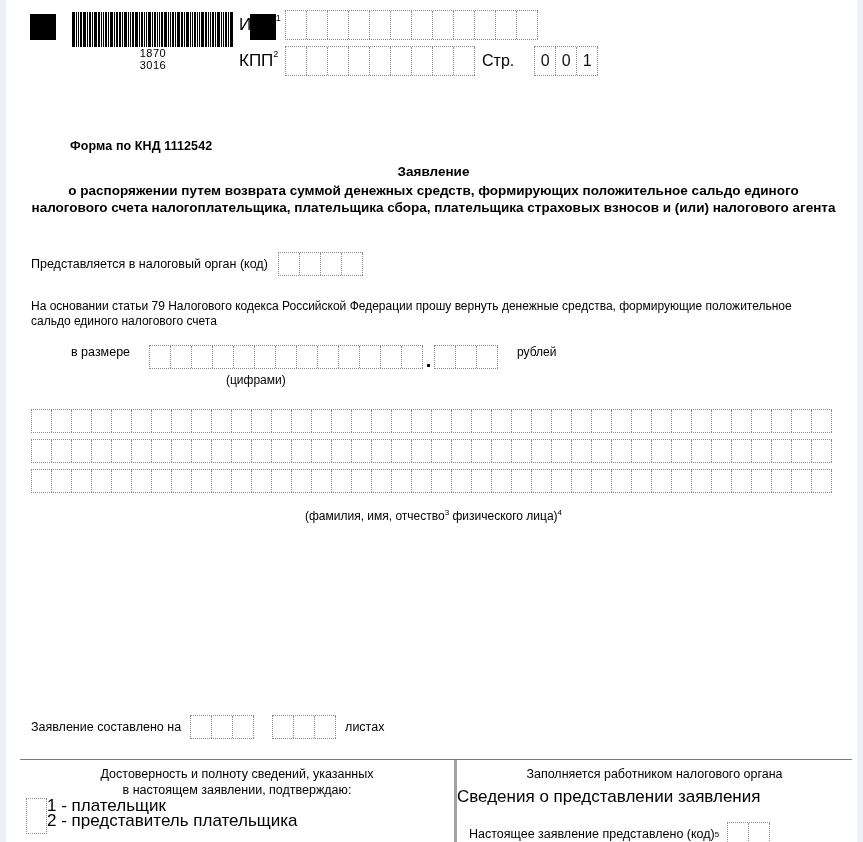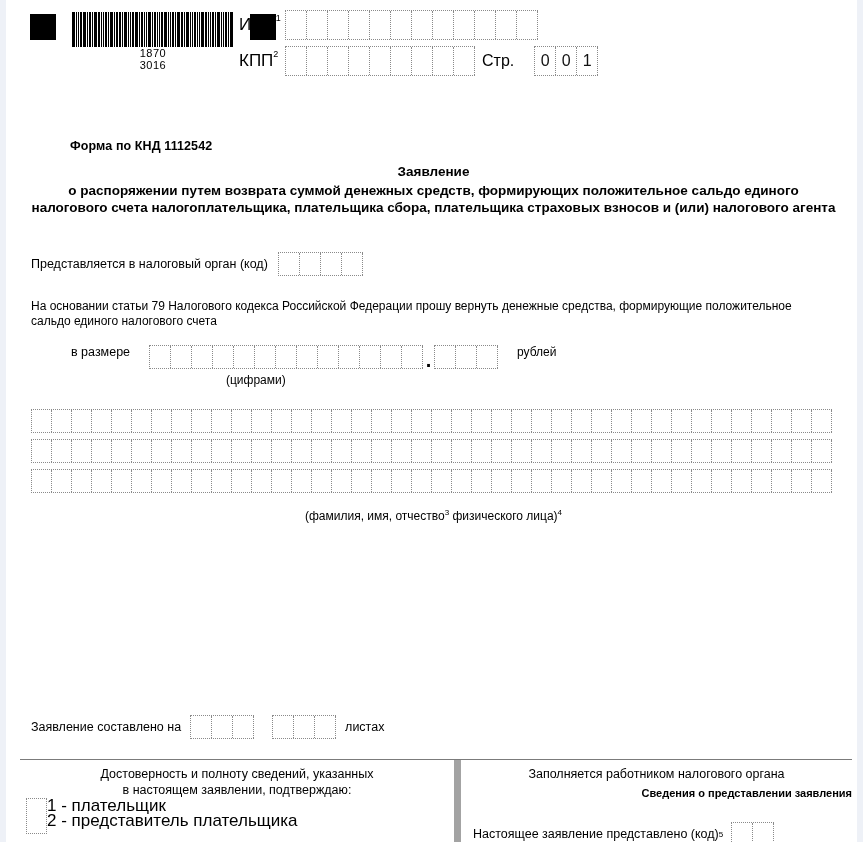--- a/index.html
+++ b/index.html
@@ -239,35 +239,34 @@
     box-sizing: border-box;
   }
   .btable .col-left {
     width: 434px;
     position: relative;
     box-sizing: border-box;
   }
   .btable .col-right {
     flex: 1;
     position: relative;
-    border-left: 7px solid #a3a3a3;
+    border-left: 3px solid #a3a3a3;
     box-sizing: border-box;
   }
   .bt-head {
     text-align: center;
     font-weight: normal;
     font-size: 12.5px;
     line-height: 16px;
     padding-top: 6px;
   }
   .bt-sub {
-    text-align: right;
-    font-size: 11px;
+    text-align: left;
+    font-size: 17px;
     padding-top: 5px;
-    font-weight: bold;
   }
   .opts {
     position: absolute;
     left: 6px;
     top: 38px;
     display: flex;
     align-items: flex-start;
   }
   .optbox {
     border: 1px dotted #8a8a8a;

